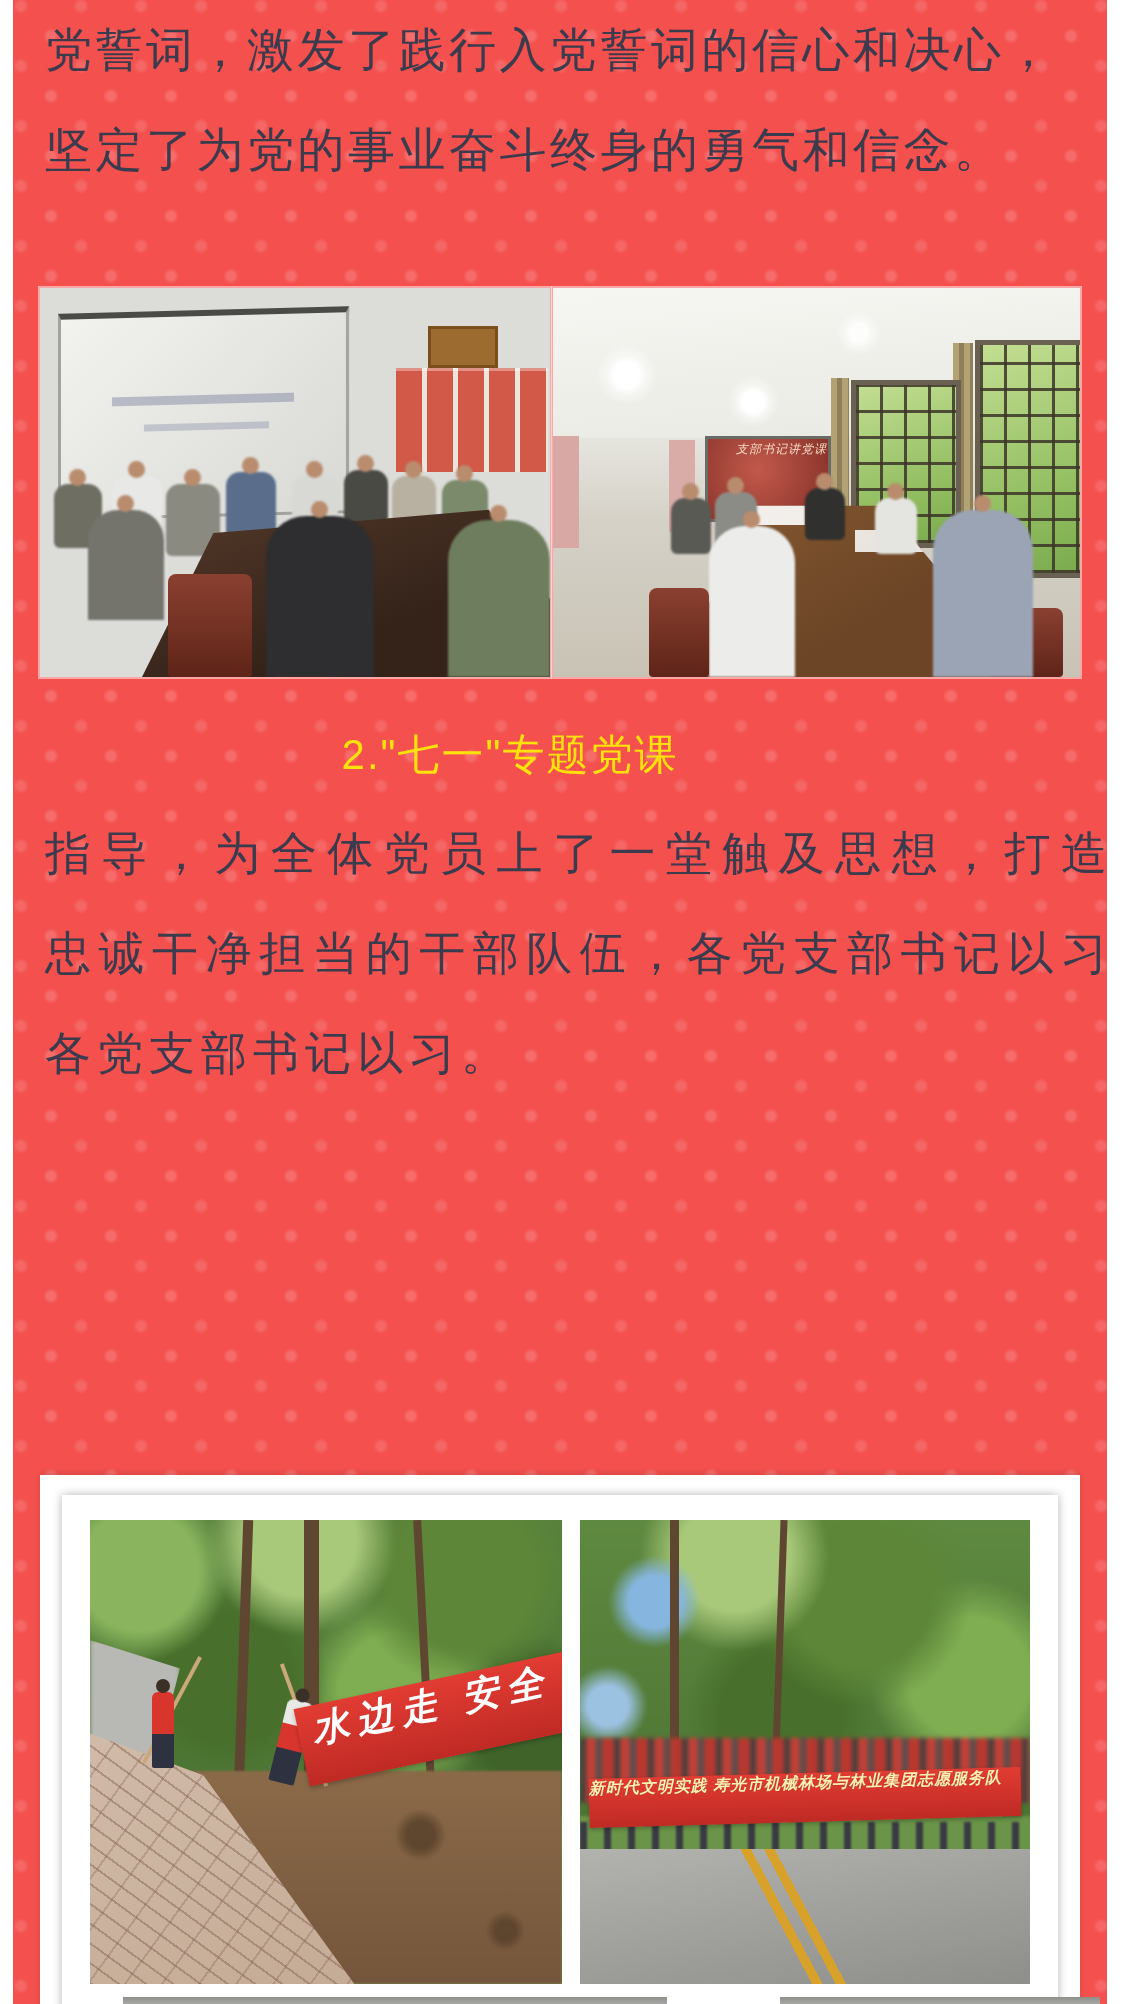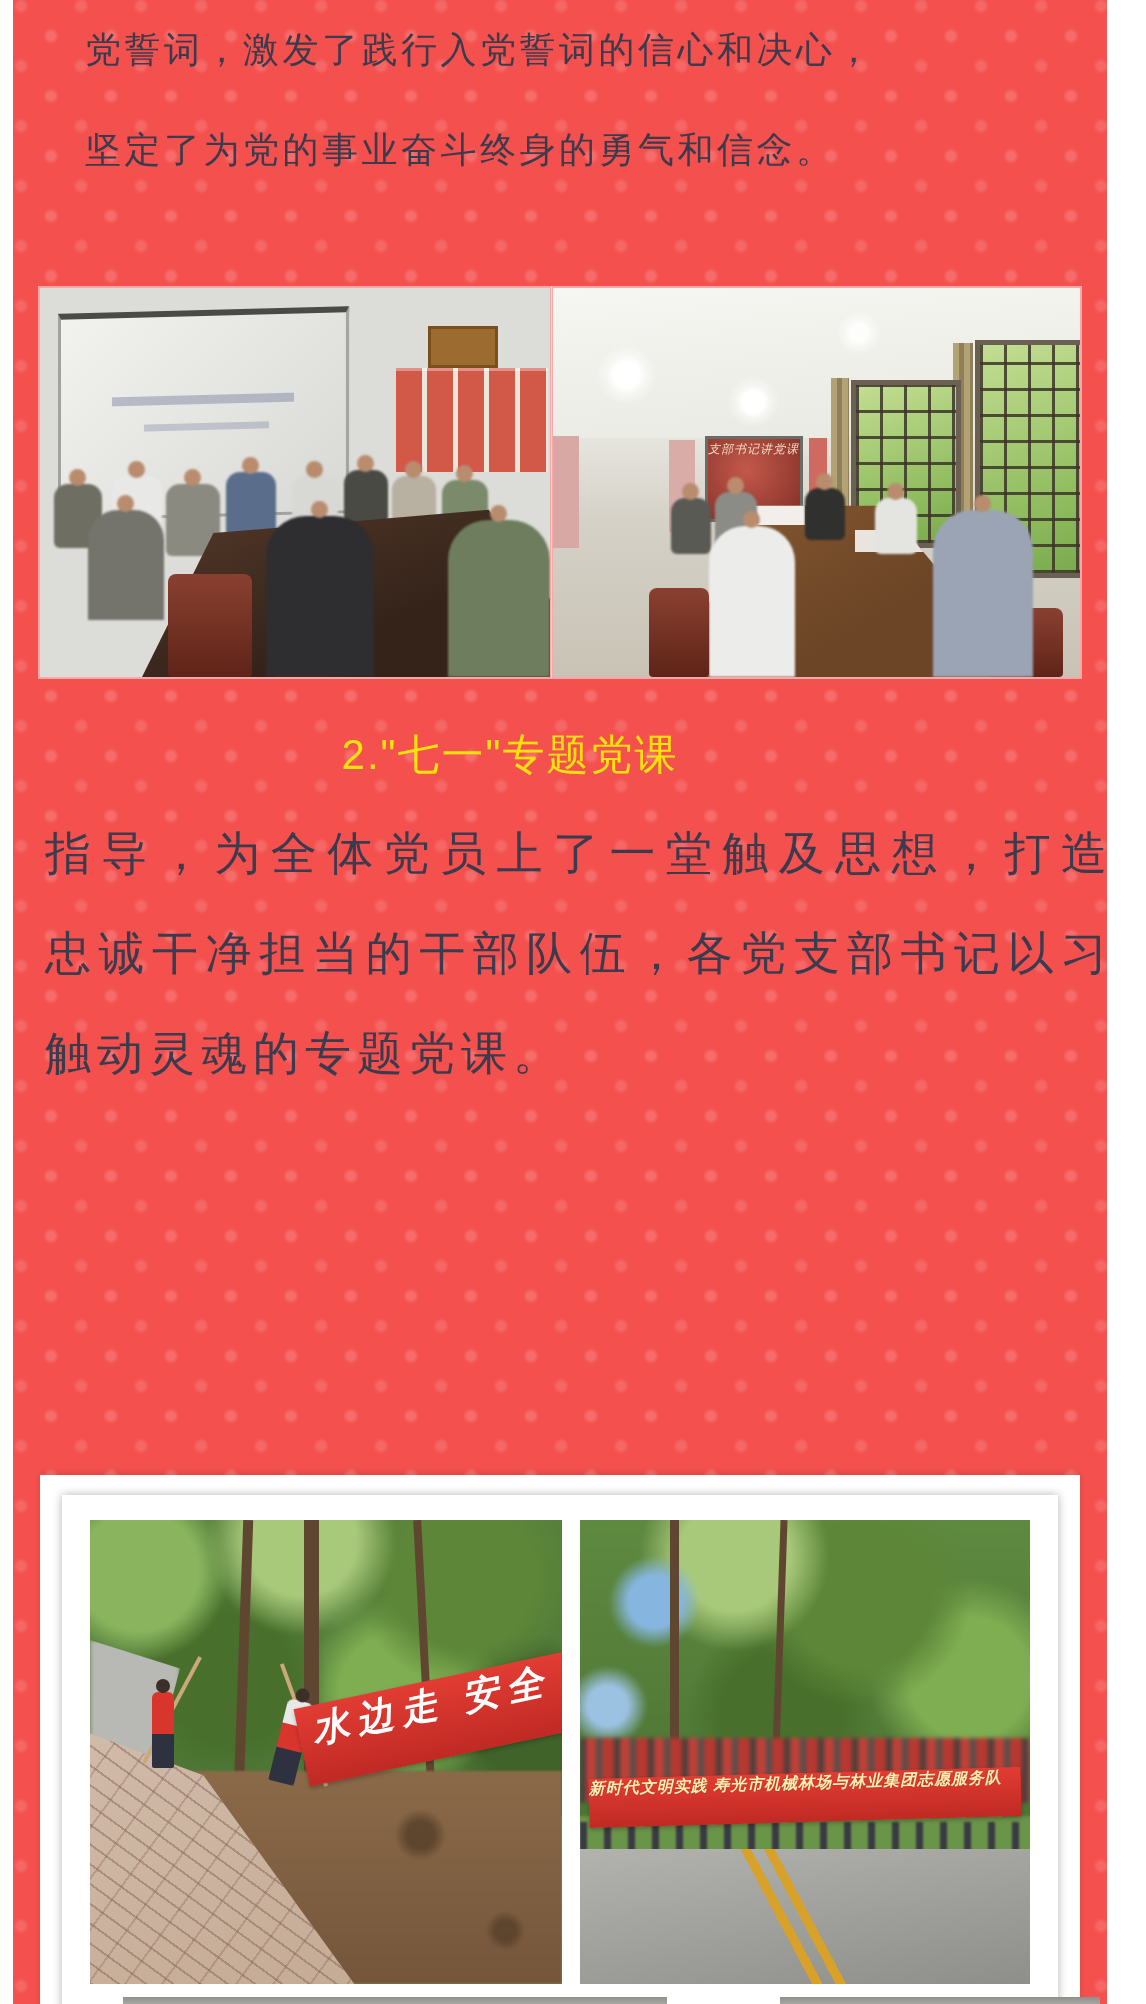--- a/index.html
+++ b/index.html
@@ -12,21 +12,21 @@
     position:absolute;left:13px;top:0;width:1094px;height:2004px;overflow:hidden;
     background-color:#f4504e;
     background-image:
       radial-gradient(circle, rgba(255,255,255,.16) 0 4px, rgba(255,255,255,0) 8px),
       radial-gradient(circle, rgba(255,255,255,.13) 0 4px, rgba(255,255,255,0) 8px);
     background-size:60px 60px,60px 60px;
     background-position:8px 6px,38px 36px;
   }
   
   .para-top{position:absolute;left:32px;top:0;width:1040px;color:#3b3b4e;
-    font-size:36px;line-height:100px;letter-spacing:3.5px;margin-left:40px;}
+    font-size:47px;line-height:100px;letter-spacing:3.5px;}
   .heading{position:absolute;left:27px;top:726px;width:940px;margin:0;text-align:center;
     color:#ffe20c;font-size:42px;font-weight:500;line-height:58px;letter-spacing:2px;}
   .para-body{position:absolute;left:32px;top:803px;width:1062px;color:#3b3b4e;
     font-size:46px;line-height:100px;}
   .jline{height:100px;text-align:justify;text-align-last:justify;white-space:nowrap;}
   .jline.indent{padding-left:98px;}
   .lline{height:100px;text-align:left;letter-spacing:6px;}
   
   .photo-row{position:absolute;left:27px;top:288px;width:1040px;height:389px;display:flex;gap:3px;}
   .photo{position:relative;margin:0;overflow:hidden;background:#dcdcd8;}
@@ -61,21 +61,21 @@
     border-radius:50%;background:#b98c6e;}
   
   .p2-ceiling{left:0;top:0;width:527px;height:150px;
     background:
       radial-gradient(circle at 14% 58%, #ffffff 0 13px, rgba(255,255,255,.4) 20px, rgba(255,255,255,0) 30px),
       radial-gradient(circle at 38% 76%, #ffffff 0 11px, rgba(255,255,255,.4) 17px, rgba(255,255,255,0) 26px),
       radial-gradient(circle at 58% 30%, #fdfdfb 0 9px, rgba(255,255,255,.4) 14px, rgba(255,255,255,0) 22px),
       linear-gradient(175deg,#f6f6f2,#e9e9e3);}
   .p2-screen{left:152px;top:148px;width:92px;height:80px;border:3px solid #6a6a66;
     background:radial-gradient(circle at 42% 38%,#c2594b,#8c352c 85%);
-    display:flex;align-items:center;justify-content:center;filter:blur(.4px);}
+    display:flex;align-items:center;justify-content:center;filter:blur(.4px);padding-left:28px;}
   .p2-screen span{color:#f3d9c4;font-size:12px;letter-spacing:1px;white-space:nowrap;transform:scale(.9);}
   .win{border:5px solid #6a6152;
     background:
       repeating-linear-gradient(0deg, rgba(60,52,40,.85) 0 3px, rgba(0,0,0,0) 3px 26px),
       repeating-linear-gradient(90deg, rgba(60,52,40,.85) 0 3px, rgba(0,0,0,0) 3px 24px),
       linear-gradient(160deg,#c3de92,#8fbc5e 70%,#7aa94e);}
   .p2-win1{left:298px;top:92px;width:100px;height:158px;}
   .p2-win2{left:422px;top:52px;width:105px;height:228px;}
   .curtain{background:repeating-linear-gradient(90deg,#b3a273 0 6px,#8f805a 6px 11px);filter:blur(.5px);}
   .p2-curt1{left:278px;top:90px;width:18px;height:168px;}
@@ -215,21 +215,21 @@
       <i class="fig" style="--c:#9aa4b4;left:380px;top:222px;width:100px;height:167px;border-radius:40px 40px 0 0"></i>
       <i class="chair" style="left:96px;top:300px;width:60px;height:89px"></i>
     </figure>
   </div>
 
   <h2 class="heading">2."七一"专题党课</h2>
 
   <div class="para-body">
     <div class="jline">指导，为全体党员上了一堂触及思想，打造</div>
     <div class="jline">忠诚干净担当的干部队伍，各党支部书记以习</div>
-    <div class="lline">触动灵魂的专题党课。</div>
+    <div class="lline">各党支部书记以习。</div>
   </div>
 
   <div class="card">
     <div class="card-inner">
 
       <figure class="photo p3 pos-p3">
         <i class="foliage"></i>
         <i class="trunk p3-trunk1"></i>
         <i class="trunk p3-trunk2"></i>
         <i class="trunk p3-trunk3"></i>

